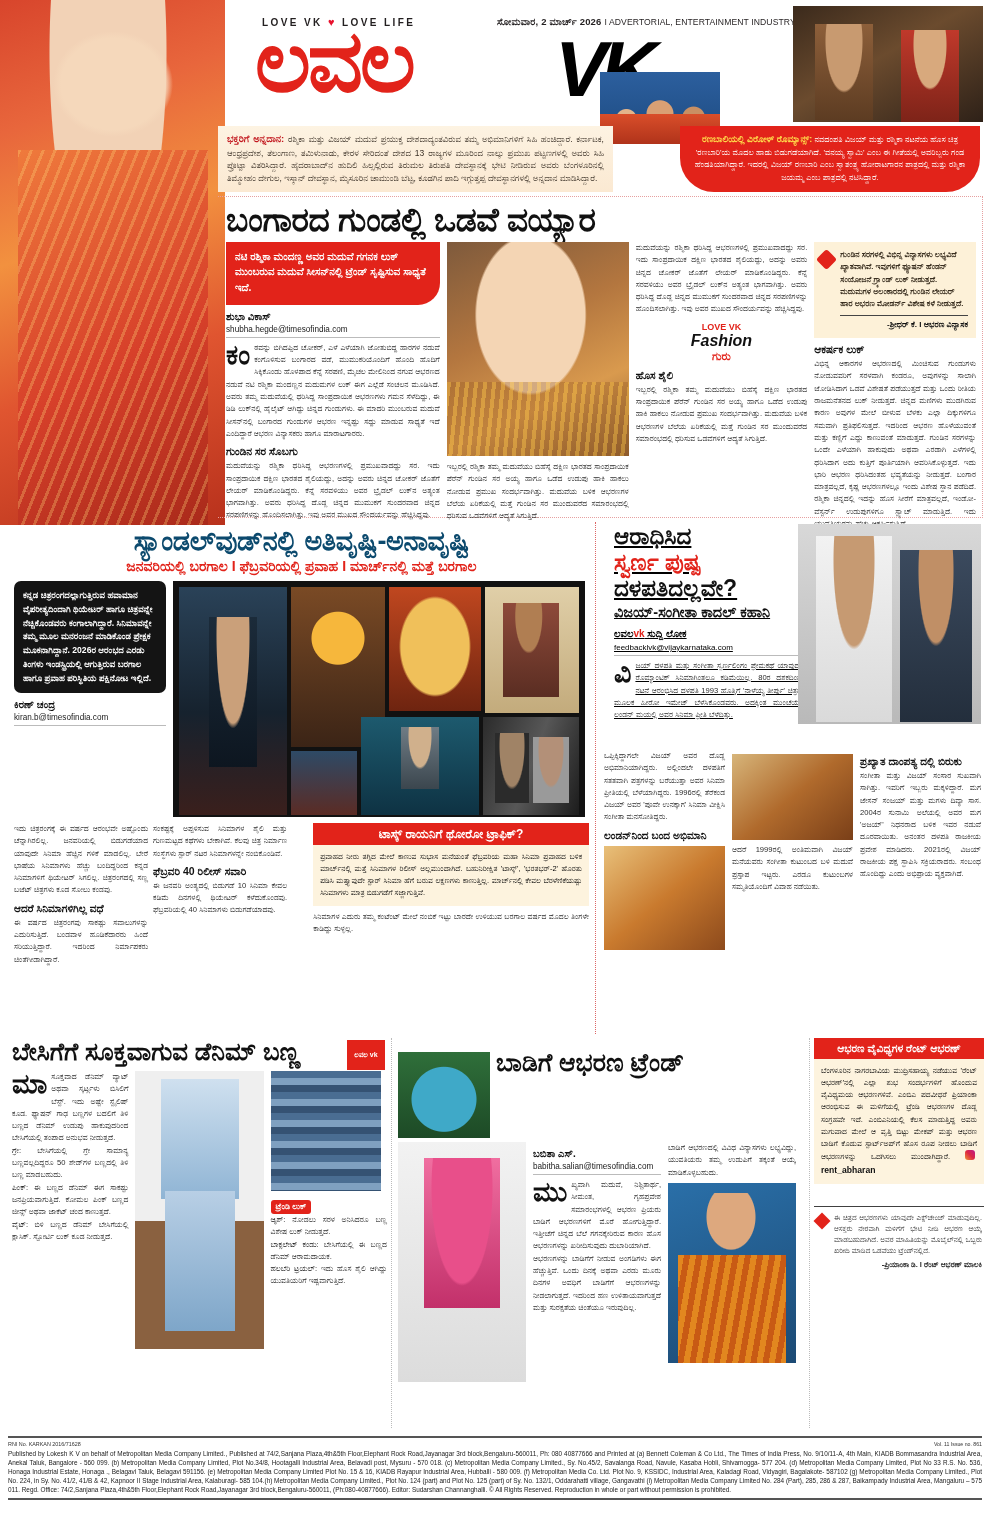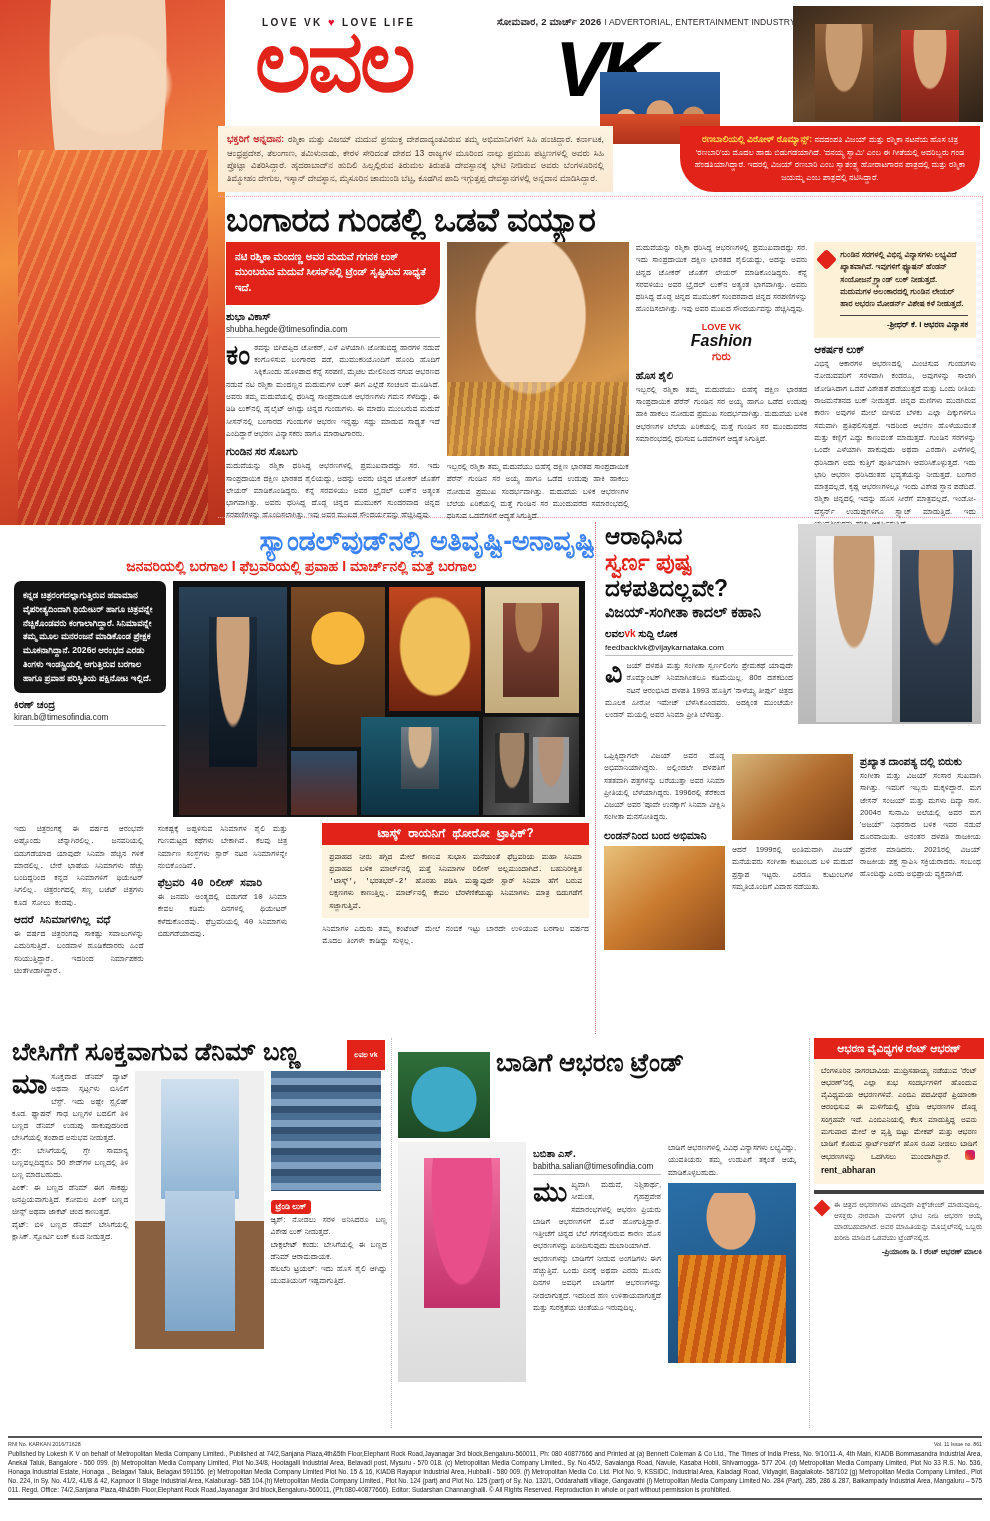--- a/index.html
+++ b/index.html
@@ -155,21 +155,21 @@
     border-top: 1px solid #444; margin-top: 4px; padding-top: 3px;
   }
   .endsq { display:inline-block; width:5px; height:5px; background:#e2231a; margin-left:3px; }
 
   
   .sec2 {
     position: absolute; left: 8px; top: 522px; width: 588px; height: 512px;
     border-right: 1px dotted #d66;
   }
   .sec2-head {
-    font-size: 27px; font-weight: 700; color: #3b82f6; text-align: right;
+    font-size: 27px; font-weight: 700; color: #0c4a6e; text-align: center;
     letter-spacing: -.4px; padding-top: 4px;
   }
   .sec2-sub {
     font-size: 14px; font-weight: 700; color: #e2231a; text-align: center;
     margin-top: 1px;
   }
   .sec2-row { display: flex; gap: 7px; padding: 6px 4px 0 6px; }
   .blackbox {
     width: 152px; background: #141414; color: #fff; border-radius: 7px;
     padding: 8px 9px; font-size: 8.6px; line-height: 1.6; font-weight: 700;
@@ -193,36 +193,36 @@
   .p6 { left:188px; top:136px; width:118px; height:98px;
         background: linear-gradient(#1d5a6e,#0e3243);}
   .p6:before{content:"";position:absolute;left:40px;top:10px;width:38px;height:62px;
         background:radial-gradient(ellipse at 50% 14%,#d0b08c 0 11px,transparent 12px),linear-gradient(#6f7c85,#3b464e);}
   .p7 { left:310px; top:136px; width:96px; height:98px;
         background: linear-gradient(110deg,#2b2b2b,#575757 50%,#1c1c1c);}
   .p7:before{content:"";position:absolute;left:12px;top:16px;width:34px;height:70px;
         background:radial-gradient(ellipse at 50% 18%,#a08366 0 12px,transparent 13px),#2b2b2b;}
   .p7:after{content:"";position:absolute;left:50px;top:20px;width:36px;height:66px;
         background:radial-gradient(ellipse at 50% 18%,#b39078 0 12px,transparent 13px),#9a9a9a;}
-  .sec2-cols { display: flex; gap: 14px; padding: 6px 6px 0 6px; font-family: Liberation Mono, monospace; }
+  .sec2-cols { display: flex; gap: 5px; padding: 6px 6px 0 6px; }
   .sec2-cols .c { width: 138px; }
   .traffic-box { width: 284px; margin-left: 21px; }
   .traffic-head {
     background: #e2231a; color: #fff; font-size: 12px; font-weight: 700;
     text-align: center; padding: 4px 0;
   }
   .traffic-body { background: #fdf3de; padding: 6px 7px; font-size: 7.5px; line-height: 1.62; text-align: justify;}
 
   
   .sec3 { position: absolute; left: 602px; top: 522px; width: 381px; height: 512px; }
   .sec3-h1 { font-size: 23px; font-weight: 700; color: #111; line-height: 1.12; }
   .sec3-h2 { font-size: 23px; font-weight: 700; color: #e2231a; line-height: 1.12; }
   .sec3-h3 { font-size: 23px; font-weight: 700; color: #111; line-height: 1.12; }
   .sec3-h4 { font-size: 14.5px; font-weight: 700; color: #111; line-height: 1.3; margin-top: 2px;}
-  .sec3-left { position: absolute; left: 3px; top: 2px; width: 188px; }
+  .sec3-left { position: absolute; left: 12px; top: 2px; width: 188px; text-decoration: underline; }
   .sec3-photo {
     position: absolute; left: 196px; top: 2px; width: 183px; height: 200px;
     background: linear-gradient(#d8d8d8,#b9b9b9);
     overflow: hidden;
   }
   .sec3-photo:before{content:"";position:absolute;left:18px;top:12px;width:76px;height:186px;
      background:radial-gradient(ellipse at 50% 13%,#c69a72 0 20px,transparent 21px),linear-gradient(#f2f2f2,#dadada);}
   .sec3-photo:after{content:"";position:absolute;left:102px;top:26px;width:72px;height:172px;
      background:radial-gradient(ellipse at 50% 12%,#c08f66 0 17px,transparent 18px),linear-gradient(#3b4a5e,#232e3c);}
   .redcard {
@@ -317,22 +317,22 @@
     text-align: center; padding: 4px 3px;
   }
   .sec6-body { background: #fdf3de; padding: 6px 7px; font-size: 7.5px; line-height: 1.62; text-align: justify;}
   .ig-tag { font-weight: 700; font-size: 8.6px; color:#111; }
   .ig-icon {
     display:inline-block; width:10px;height:10px;border-radius:3px;
     background: linear-gradient(45deg,#f09433,#dc2743 50%,#bc1888);
     vertical-align:-1px; margin-right:2px;
   }
   .disclaimer {
-    margin-top: 6px; font-size: 7.2px; line-height: 1.55; color: #2b2b2b;
-    border-top: 4px solid #404040; padding: 5px 2px 0 20px; position: relative; text-align: justify;
+    margin-top: 22px; font-size: 7.2px; line-height: 1.55; color: #2b2b2b;
+    border-top: 1px solid #404040; padding: 5px 2px 0 20px; position: relative; text-align: justify;
   }
   .disc-diamond { position:absolute; left:2px; top:8px; width:12px;height:12px;background:#e2231a;transform:rotate(45deg);}
   .disc-attr { text-align:right; font-weight:700; font-size:7.4px; margin-top:3px; }
 
   
   .footer {
     position: absolute; left: 8px; top: 1436px; width: 974px;
     border-top: 2px solid #555; padding-top: 3px;
   }
   .rni { font-size: 5.4px; color: #333; }
@@ -552,21 +552,21 @@
       <div class="sec5-c">
         <div class="byline">ಬಬಿತಾ ಎಸ್.</div>
         <div class="byline-mail">babitha.salian@timesofindia.com</div>
         <div class="bodytext">
           <span class="dropcap">ಮು</span>
           <span>ಖ್ಯವಾಗಿ ಮದುವೆ, ನಿಶ್ಚಿತಾರ್ಥ, ಸೀಮಂತ, ಗೃಹಪ್ರವೇಶ ಸಮಾರಂಭಗಳಲ್ಲಿ ಆಭರಣ ಪ್ರಿಯರು ಬಾಡಿಗೆ ಆಭರಣಗಳಿಗೆ ಮೊರೆ ಹೋಗುತ್ತಿದ್ದಾರೆ. ಇತ್ತೀಚೆಗೆ ಚಿನ್ನದ ಬೆಲೆ ಗಗನಕ್ಕೇರಿರುವ ಕಾರಣ ಹೊಸ ಆಭರಣಗಳನ್ನು ಖರೀದಿಸುವುದು ದುಬಾರಿಯಾಗಿದೆ.</span>
         </div>
         <div class="bodytext">ಆಭರಣಗಳನ್ನು ಬಾಡಿಗೆಗೆ ನೀಡುವ ಅಂಗಡಿಗಳು ಈಗ ಹೆಚ್ಚುತ್ತಿವೆ. ಒಂದು ದಿನಕ್ಕೆ ಅಥವಾ ಎರಡು ಮೂರು ದಿನಗಳ ಅವಧಿಗೆ ಬಾಡಿಗೆಗೆ ಆಭರಣಗಳನ್ನು ನೀಡಲಾಗುತ್ತದೆ. ಇದರಿಂದ ಹಣ ಉಳಿತಾಯವಾಗುತ್ತದೆ ಮತ್ತು ಸುರಕ್ಷತೆಯ ಚಿಂತೆಯೂ ಇರುವುದಿಲ್ಲ.</div>
       </div>
       <div class="sec5-c">
-        <div class="bodytext">ಬಾಡಿಗೆ ಆಭರಣಗಳಲ್ಲಿ ವಿವಿಧ ವಿನ್ಯಾಸಗಳು ಲಭ್ಯವಿದ್ದು, ಯುವತಿಯರು ತಮ್ಮ ಉಡುಪಿಗೆ ತಕ್ಕಂತೆ ಆಯ್ಕೆ ಮಾಡಿಕೊಳ್ಳಬಹುದು.</div>
+        <div class="bodytext">ಬಾಡಿಗೆ ಆಭರಣದಲ್ಲಿ ವಿವಿಧ ವಿನ್ಯಾಸಗಳು ಲಭ್ಯವಿದ್ದು, ಯುವತಿಯರು ತಮ್ಮ ಉಡುಪಿಗೆ ತಕ್ಕಂತೆ ಆಯ್ಕೆ ಮಾಡಿಕೊಳ್ಳಬಹುದು.</div>
         <div class="model-photo"></div>
       </div>
     </div>
   </div>
 
   <div class="sec6">
     <div class="sec6-head">ಆಭರಣ ವೈವಿಧ್ಯಗಳ ರೆಂಟ್ ಆಭರಣ್</div>
     <div class="sec6-body">
       <span>ಬೆಂಗಳೂರಿನ ನಾಗರಬಾವಿಯ ಮುದ್ರಿಸಹಾಯ್ಯ ನಡೆಯುವ 'ರೆಂಟ್ ಆಭರಣ್'ನಲ್ಲಿ ಎಲ್ಲಾ ಶುಭ ಸಂದರ್ಭಗಳಿಗೆ ಹೊಂದುವ ವೈವಿಧ್ಯಮಯ ಆಭರಣಗಳಿವೆ. ಎಂಬಿಎ ಪದವೀಧರೆ ಪ್ರಿಯಾಂಕಾ ಆರಂಭಿಸುವ ಈ ಮಳಿಗೆಯಲ್ಲಿ ಟ್ರೆಂಡಿ ಆಭರಣಗಳ ದೊಡ್ಡ ಸಂಗ್ರಹವೇ ಇದೆ. ಎಂಬಿಎನಿಯಲ್ಲಿ ಕೆಲಸ ಮಾಡುತ್ತಿದ್ದ ಅವರು ಮಗುವಾದ ಮೇಲೆ ಆ ವೃತ್ತಿ ಬಿಟ್ಟು ಮೇಕಪ್ ಮತ್ತು ಆಭರಣ ಬಾಡಿಗೆ ಕೊಡುವ ಸ್ಟಾರ್ಟ್‌ಅಪ್‌ಗೆ ಹೊಸ ರೂಪ ನೀಡಲು ಬಾಡಿಗೆ ಆಭರಣಗಳನ್ನು ಒದಗಿಸಲು ಮುಂದಾಗಿದ್ದಾರೆ.</span>
       <span class="ig-tag"><span class="ig-icon"></span><span>rent_abharan</span></span>

